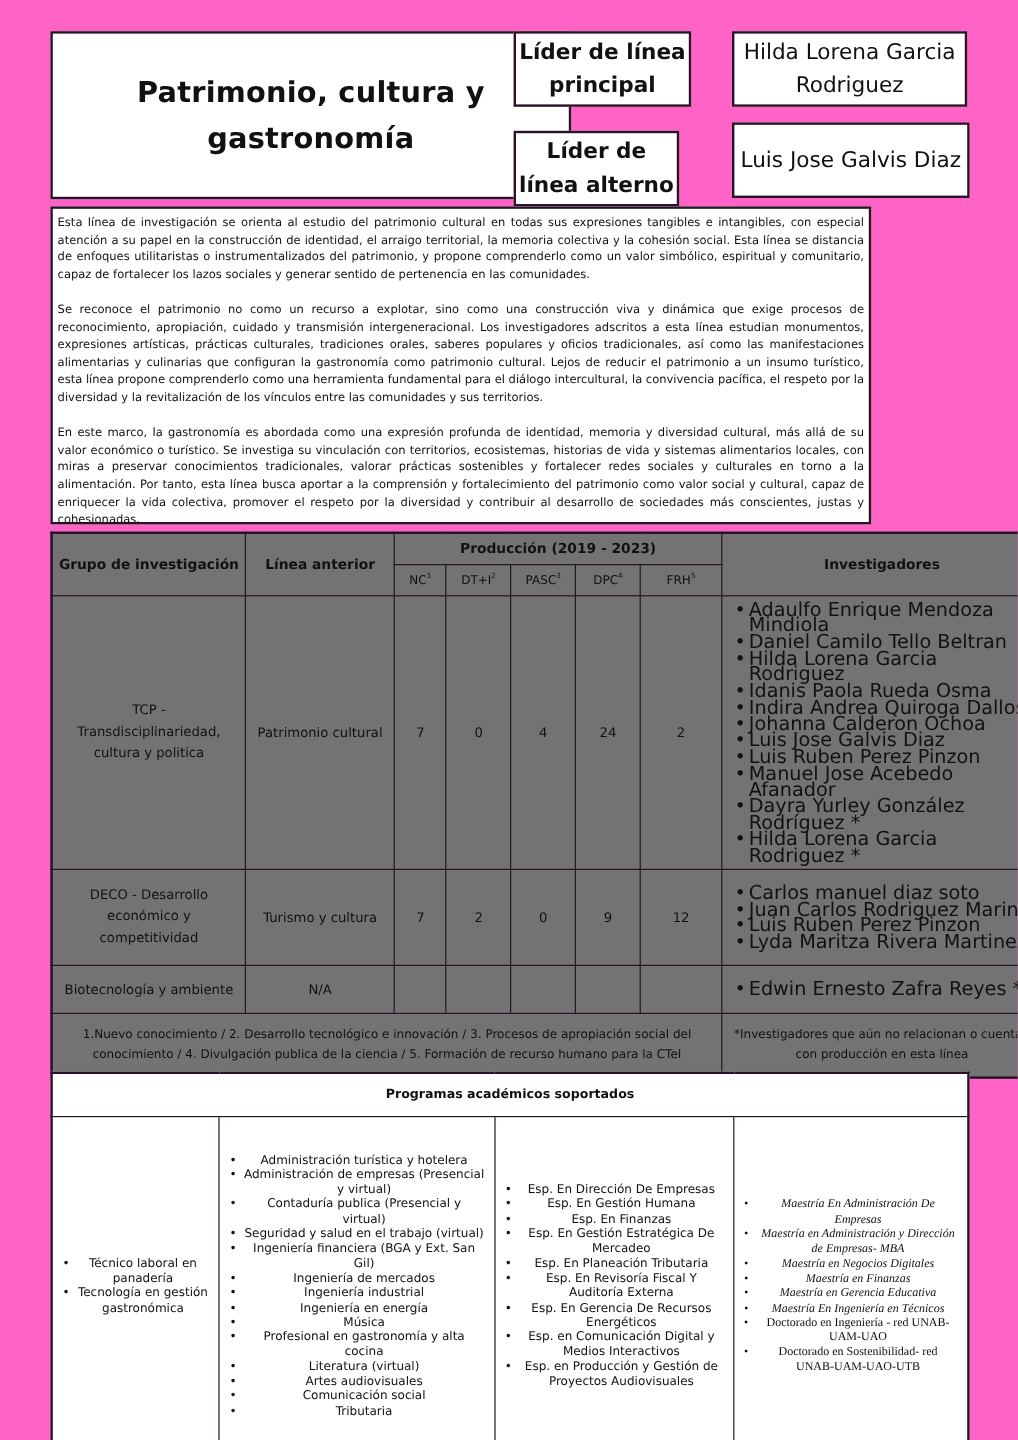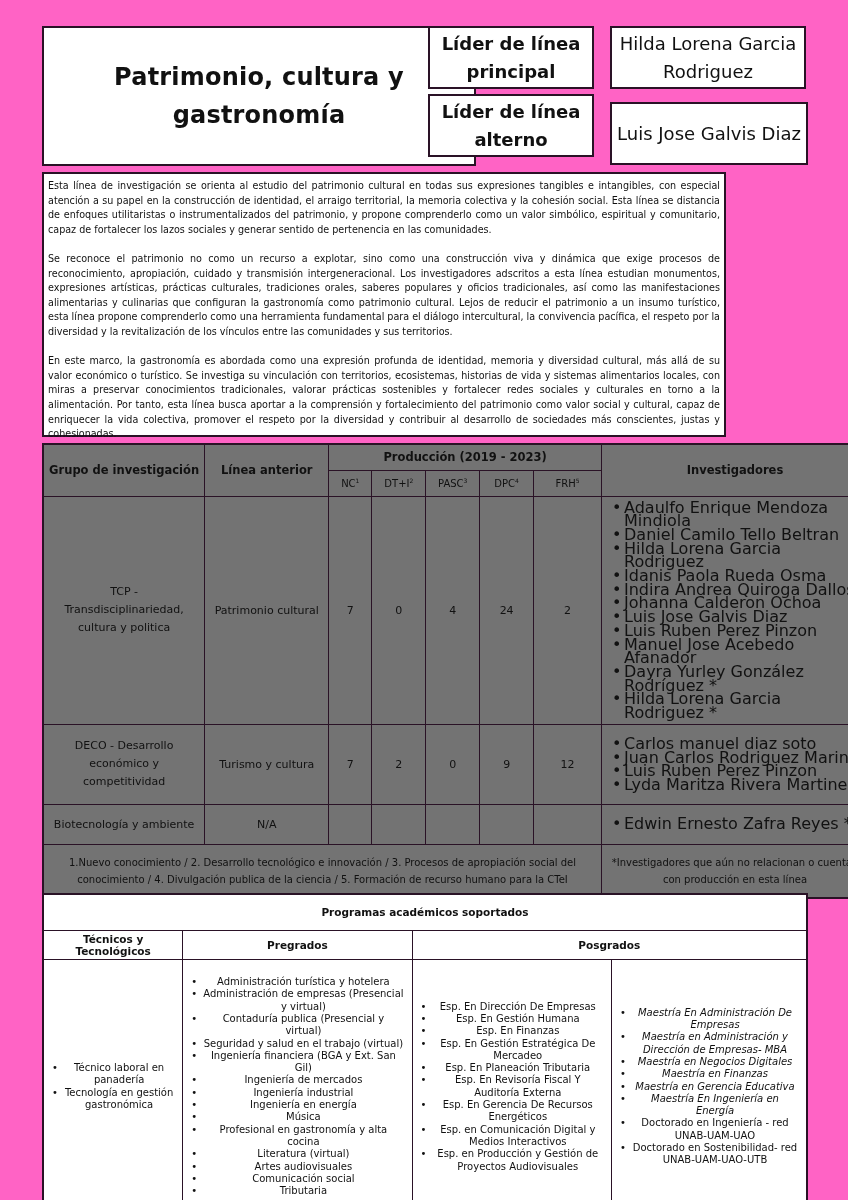--- a/index.html
+++ b/index.html
@@ -3,23 +3,23 @@
 <meta charset="utf-8">
 <style>
   * { box-sizing: border-box; margin: 0; padding: 0; }
   html, body { width: 848px; height: 1200px; background: #ff63c5; overflow: hidden; }
   body { position: relative; font-family: "DejaVu Sans", sans-serif; color: #111; }
   .box { position: absolute; background: #fff; border: 2px solid #2a1226; }
   .title-box { left: 42px; top: 26px; width: 434px; height: 140px; display: flex; align-items: center; justify-content: center; text-align: center; }
   .title-box h1 { font-size: 24px; font-weight: 900; line-height: 38px; letter-spacing: 0.2px; }
   .lbl-box { display: flex; align-items: center; justify-content: center; text-align: center; font-weight: 700; font-size: 18px; line-height: 28px; }
   .val-box { display: flex; align-items: center; justify-content: center; text-align: center; font-size: 18px; line-height: 28px; font-weight: 400; }
-  .lead1 { left: 428px; top: 26px; width: 166px; height: 63px; align-items: center; }
+  .lead1 { left: 428px; top: 26px; width: 148px; height: 63px; align-items: center; }
   .name1 { left: 610px; top: 26px; width: 196px; height: 63px; }
-  .lead2 { left: 428px; top: 94px; width: 166px; height: 63px; }
+  .lead2 { left: 428px; top: 109px; width: 138px; height: 63px; }
   .name2 { left: 610px; top: 102px; width: 198px; height: 63px; }
   .desc { left: 42px; top: 172px; width: 684px; height: 265px; padding: 5px 4px; font-size: 9.6px; line-height: 14.6px; text-align: justify; }
   .desc p { margin-bottom: 14.6px; }
   .desc p:last-child { margin-bottom: 0; }
 
   table { border-collapse: collapse; }
   .prod { position: absolute; left: 42px; top: 443px; width: 828px; background: #737373; border: 2px solid #2a1226; }
   .prod td, .prod th { border: 1.5px solid #2a1226; text-align: center; vertical-align: middle; font-size: 11px; }
   .prod th { font-weight: 700; font-size: 11.5px; }
   .prod .sub th { font-weight: 400; font-size: 10px; height: 26px; }
@@ -30,21 +30,21 @@
   .inv li::before { content: "•"; position: absolute; left: 0; top: 0; }
   .prod td.note { font-size: 10px; line-height: 17px; padding: 6px 8px; }
 
   .prog { position: absolute; left: 42px; top: 893px; width: 766px; height: 323px; background: #fff; border: 2px solid #2a1226; }
   .prog td, .prog th { border: 1.5px solid #2a1226; }
   .prog th { font-weight: 700; font-size: 10.5px; text-align: center; }
   .prog td { vertical-align: middle; padding: 4px 8px; text-align: center; }
   .prog ul { list-style: none; }
   .prog li { font-size: 10px; line-height: 12.3px; position: relative; padding-left: 12px; }
   .prog li::before { content: "•"; position: absolute; left: 0; top: 0; }
-  .prog .italic li { font-style: italic; }
+  .prog .italic li { font-style: italic; font-family: Liberation Serif, serif; }
 </style>
 </head>
 <body>
 
 <div class="box title-box">
   <h1>Patrimonio, cultura  y gastronomía</h1>
 </div>
 <div class="box lbl-box lead1">
   <span>Líder de línea principal</span>
 </div>
@@ -159,25 +159,20 @@
   <colgroup>
     <col style="width:140px">
       <col style="width:230px">
       <col style="width:200px">
       <col style="width:196px">
   </colgroup>
   <tbody>
       <tr style="height:36px">
     <th colspan="4">Programas académicos soportados</th>
   </tr>
-  <tr style="height:29px">
-    <th>Técnicos y Tecnológicos</th>
-    <th>Pregrados</th>
-    <th colspan="2">Posgrados</th>
-  </tr>
   <tr>
     <td>
       <ul>
         <li>Técnico laboral en panadería</li>
         <li>Tecnología en gestión gastronómica</li>
       </ul>
     </td>
     <td>
       <ul>
         <li>Administración turística y hotelera</li>
@@ -209,20 +204,20 @@
         <li>Esp. en Producción y Gestión de Proyectos Audiovisuales</li>
       </ul>
     </td>
     <td>
       <ul class="italic">
         <li>Maestría En Administración De Empresas</li>
         <li>Maestría en Administración y Dirección de Empresas- MBA</li>
         <li>Maestría en Negocios Digitales</li>
         <li>Maestría en Finanzas</li>
         <li>Maestría en Gerencia Educativa</li>
-        <li>Maestría En Ingeniería en Energía</li>
+        <li>Maestría En Ingeniería en Técnicos</li>
         <li style="font-style:normal">Doctorado en Ingeniería - red UNAB-UAM-UAO</li>
         <li style="font-style:normal">Doctorado en Sostenibilidad- red UNAB-UAM-UAO-UTB</li>
       </ul>
     </td>
   </tr>
 </tbody>
   </table>
 
 </body></html>

